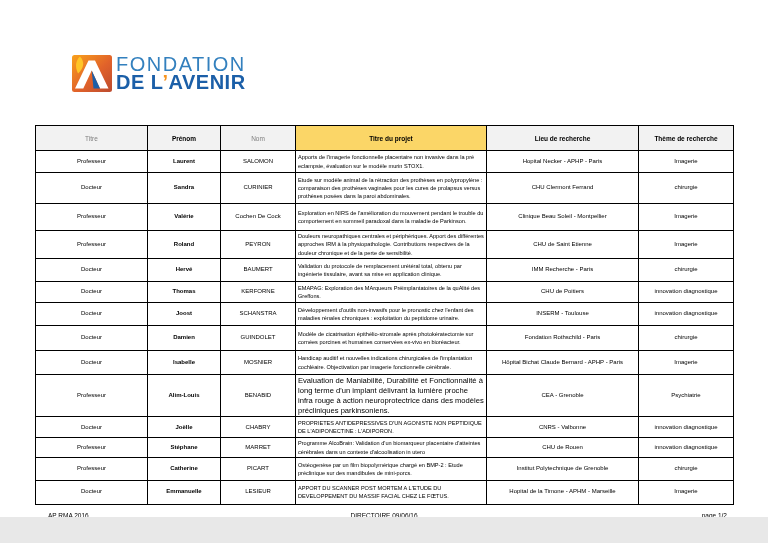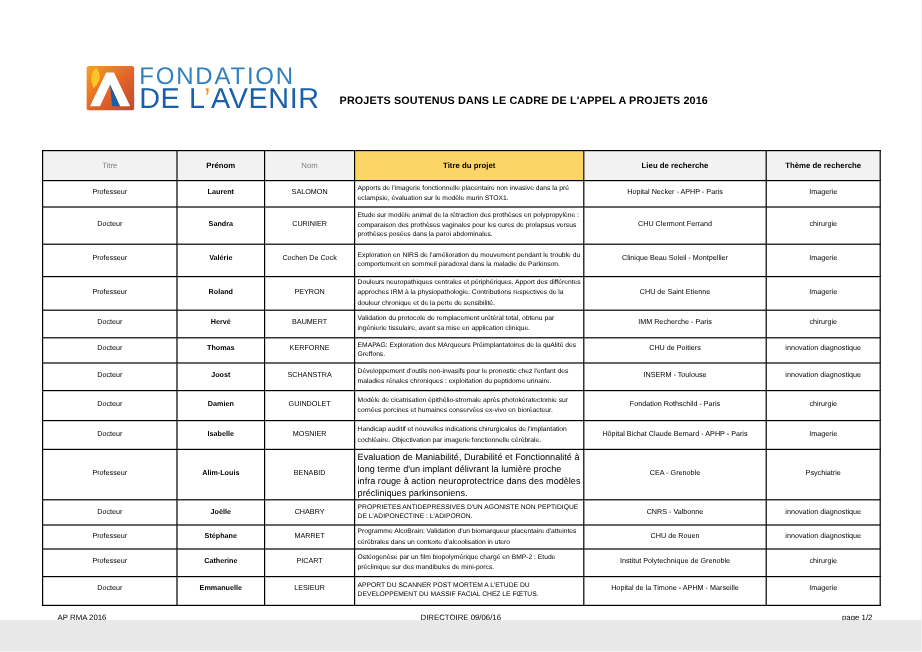--- a/index.html
+++ b/index.html
@@ -17,22 +17,22 @@
   
   .logo { position: absolute; left: 72px; top: 55px; }
   .logo-row { display: flex; align-items: flex-start; }
   .logo-icon { display: inline-block; width: 40px; height: 37px; margin-right: 4px; }
   .logo-text { display: flex; flex-direction: column; }
   .logo-line1 {
     font-size: 20px; line-height: 18px; letter-spacing: 1.5px;
     color: var(--logo-blue-light, #3380BE); font-weight: 400;
   }
   .logo-line2 {
-    font-size: 24px; line-height: 19px; letter-spacing: 0.5px;
-    color: var(--logo-blue-dark, #1B5FA8); font-weight: normal;
+    font-size: 20px; line-height: 19px; letter-spacing: 0.5px;
+    color: var(--logo-blue-dark, #1B5FA8); font-weight: bold;
   }
   .logo-line2 .apos { color: var(--logo-orange, #F7941E); }
   .tagline {
     margin-top: 3px;
     font-family: "DejaVu Serif", serif;
     font-style: italic;
     font-size: 12.5px;
     color: var(--tagline-red, #E2452B);
     white-space: nowrap;
   }
@@ -120,21 +120,20 @@
           <path d="M19.7,15.5 L28,33.5 L21.5,33.5 Z" fill="#1B5FA8"></path>
         </svg>
       </span>
       <div class="logo-text">
         <div class="logo-line1">FONDATION</div>
         <div class="logo-line2"><span>DE L</span><span class="apos">’</span><span>AVENIR</span></div>
       </div>
     </div>
   </div>
 
-  <h1 class="doc-title">PROJETS SOUTENUS DANS LE CADRE DE L'APPEL A PROJETS 2016</h1>
 
   <table class="projects">
     <colgroup>
       <col style="width:112px">
       <col style="width:73px">
       <col style="width:75px">
       <col style="width:191px">
       <col style="width:152px">
       <col style="width:95px">
     </colgroup>

